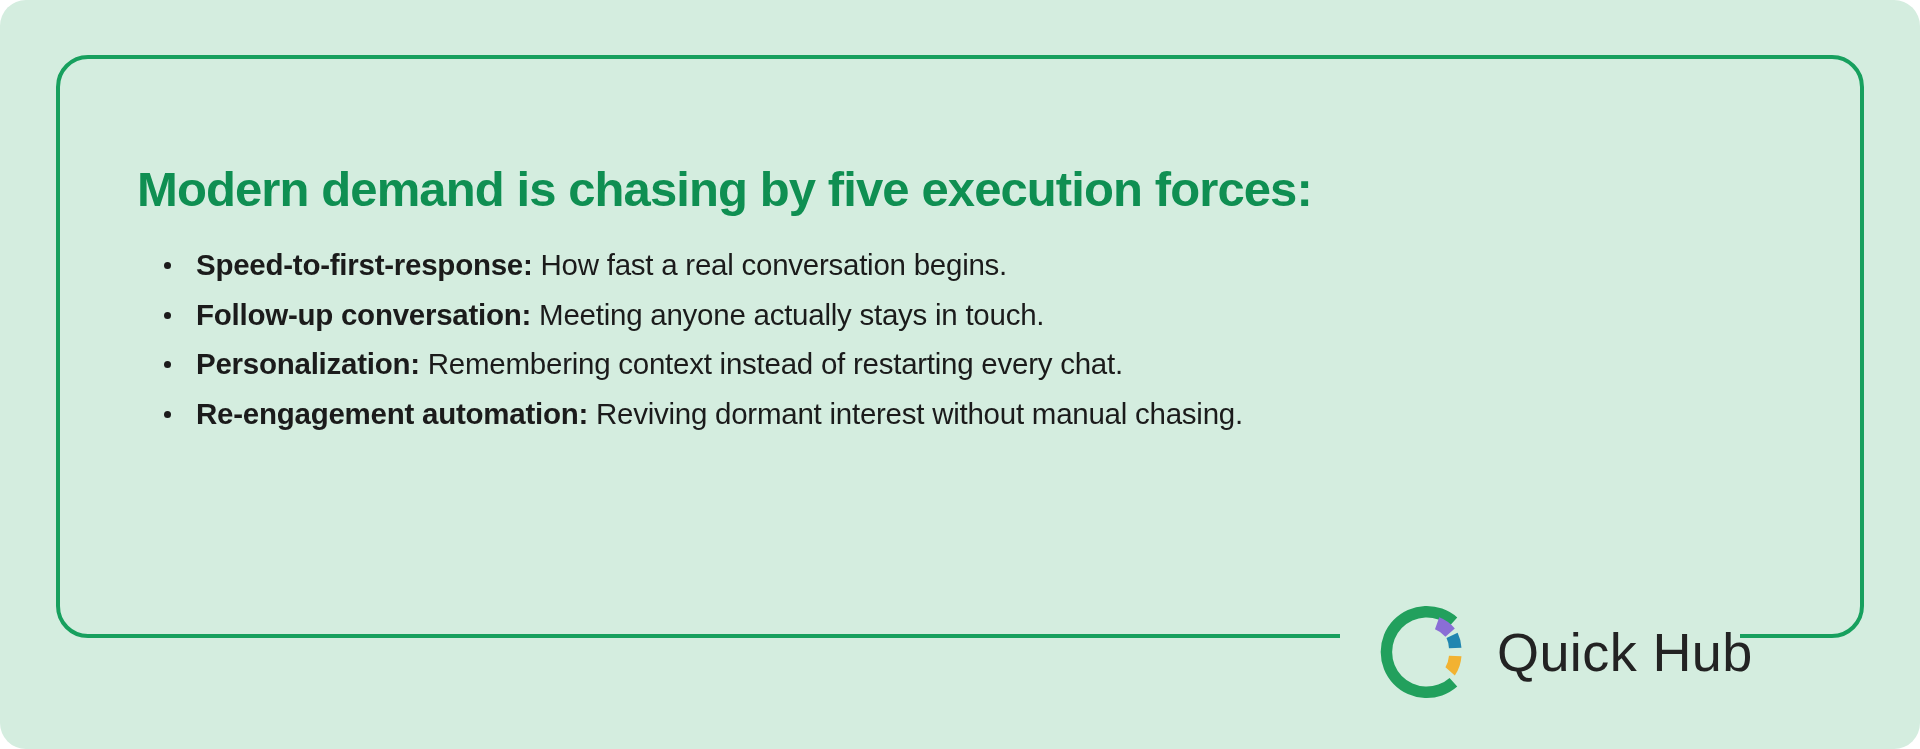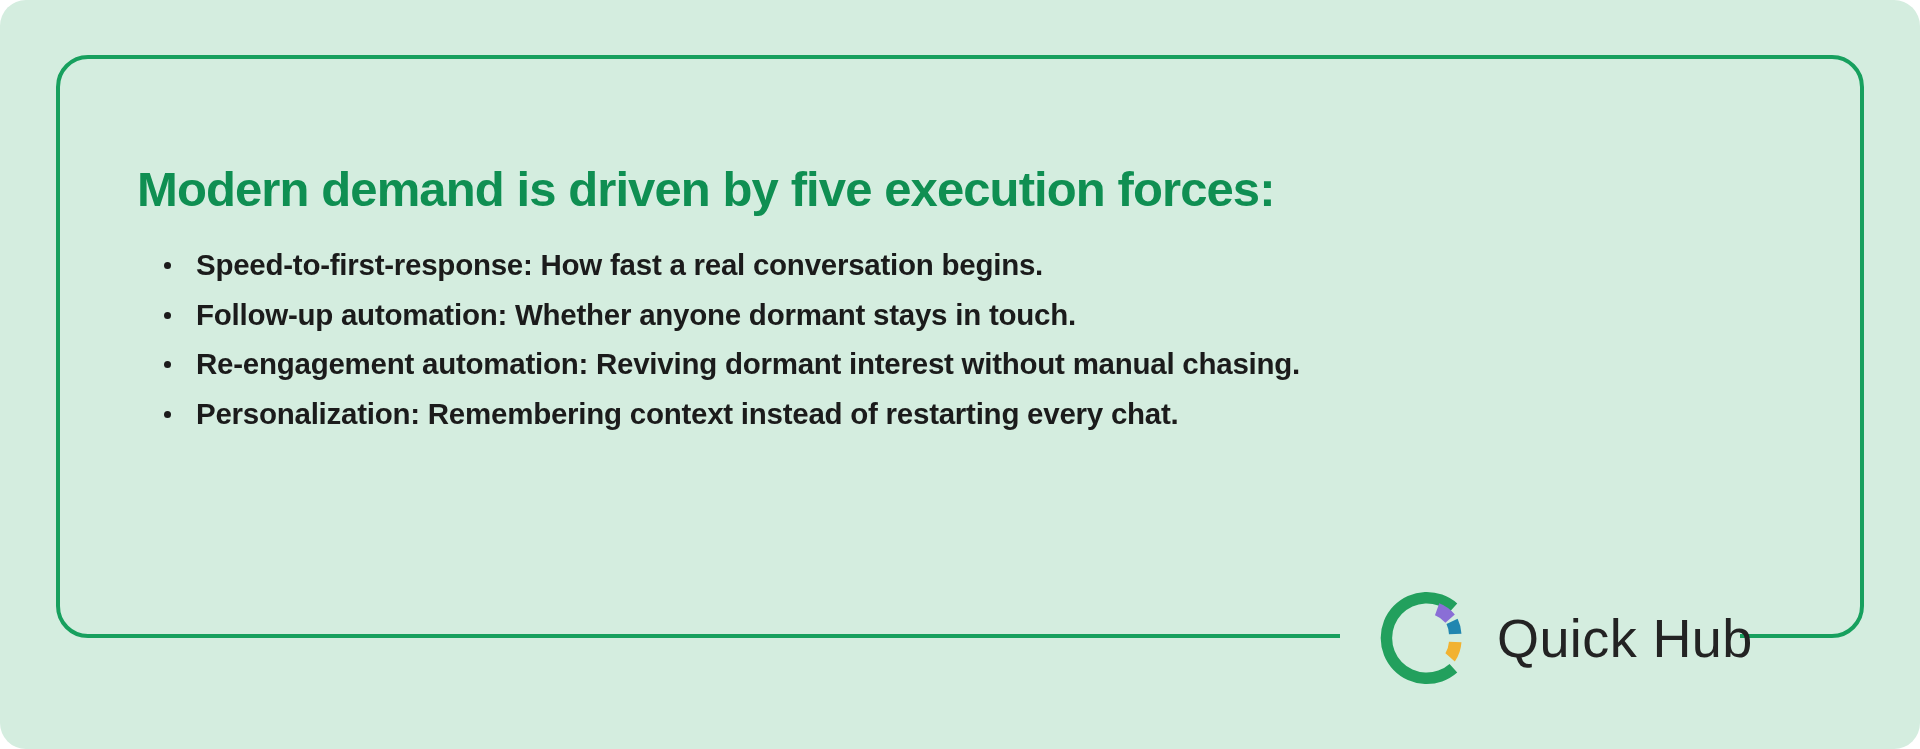--- a/index.html
+++ b/index.html
@@ -93,28 +93,28 @@
     width: 7px;
     height: 7px;
     border-radius: 50%;
     background: #1b1b1b;
   }
   #bullets li .term {
     font-weight: 700;
     text-align: right;
   }
   #bullets li .desc {
-    font-weight: 700;
+    font-weight: 400;
   }
 
   
   #logo {
     position: absolute;
     left: 1379px;
-    top: 590px;
+    top: 604px;
     display: flex;
     align-items: center;
     gap: 22px;
     z-index: 4;
   }
   #logo-mark { display: block; }
   #logo-word {
     font-size: 54px;
     font-weight: 400;
     letter-spacing: 0.4px;
@@ -125,43 +125,43 @@
 </style>
 </head>
 <body>
 
 <div id="canvas">
 
   <div id="card"></div>
 
   <div id="gap-bottom" class="border-gap"></div>
 
-  <h1 id="heading">Modern demand is driven by five execution forces:</h1>
+  <h1 id="heading">Modern demand is chasing by five execution forces:</h1>
 
   <ul id="bullets">
 
     <li>
       <span class="dot"></span><span class="term">Speed-to-first-response:</span>
       <span class="desc">How fast a real conversation begins.</span>
     </li>
 
     <li>
-      <span class="dot"></span><span class="term">Follow-up automation:</span>
-      <span class="desc">Whether anyone dormant stays in touch.</span>
+      <span class="dot"></span><span class="term">Follow-up conversation:</span>
+      <span class="desc">Meeting anyone actually stays in touch.</span>
     </li>
 
 
     <li>
-      <span class="dot"></span><span class="term">Re-engagement automation:</span>
-      <span class="desc">Reviving dormant interest without manual chasing.</span>
+      <span class="dot"></span><span class="term">Personalization:</span>
+      <span class="desc">Remembering context instead of restarting every chat.</span>
     </li>
 
     <li>
-      <span class="dot"></span><span class="term">Personalization:</span>
-      <span class="desc">Remembering context instead of restarting every chat.</span>
+      <span class="dot"></span><span class="term">Re-engagement automation:</span>
+      <span class="desc">Reviving dormant interest without manual chasing.</span>
     </li>
 
   </ul>
 
   <div id="logo">
     <svg id="logo-mark" width="96" height="96" viewBox="0 0 100 100">
 
       <path d="M 73.5 23.0
                A 36 36 0 1 0 73.5 77.0
                L 81.5 86.0

